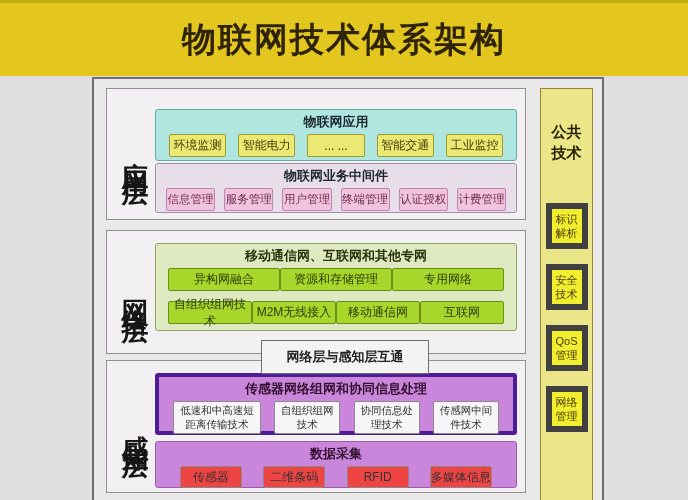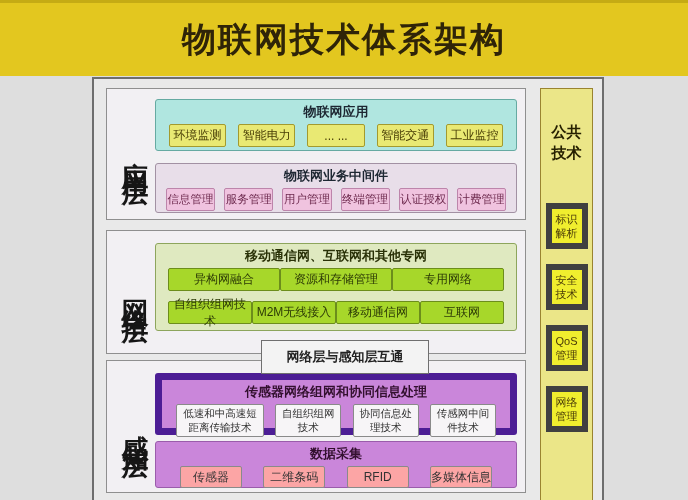--- a/index.html
+++ b/index.html
@@ -44,50 +44,50 @@
     text-align:center;font-size:13px;font-weight:bold;color:#1d2732;
     padding-top:3px;height:17px;line-height:17px;
   }
   .items{display:flex;align-items:stretch;}
   .item{
     display:flex;align-items:center;justify-content:center;
     box-sizing:border-box;border-radius:2px;text-align:center;
     font-size:12px;
   }
   
-  .g-appcyan{top:10px;height:52px;background:#b0e6e0;border:1px solid #66aaa2;}
+  .g-appcyan{top:20px;height:52px;background:#b0e6e0;border:1px solid #66aaa2;}
   .g-appcyan .items{padding:4px 13px 0;gap:12px;}
   .item-yellow{flex:1;height:23px;background:#e9e973;border:1px solid #a39a2e;color:#473c05;}
   .g-mid{top:74px;height:50px;background:#e8dee9;border:1px solid #a291a3;}
   .g-mid .items{padding:4px 10px 0;gap:9px;}
   .item-pink{flex:1;height:23px;background:#f0c3df;border:1px solid #bd85ab;color:#6d2a4e;font-size:11.5px;}
   
   .g-net{top:12px;height:88px;background:#dfe9c0;border:1px solid #8da55c;}
   .g-net .group-title{color:#2a3208;}
   .g-net .items{padding:4px 12px 0;}
   .item-green{flex:1;height:23px;background:#a7d72a;border:1px solid #6c8d1b;color:#2c3a06;}
   
   .interop{
     position:absolute;left:167px;top:261px;width:168px;height:34px;z-index:5;
     background:#f3f3f3;border:1px solid #6f6f6f;box-sizing:border-box;
     display:flex;align-items:center;justify-content:center;
     font-size:13px;font-weight:bold;color:#222;
   }
   
-  .g-per1{top:12px;height:62px;background:#ca86da;border:7px solid #4c1d95;}
+  .g-per1{top:12px;height:62px;background:#ca86da;border:4px solid #4c1d95;}
   .g-per1 .group-title,.g-per2 .group-title{color:#33102f;}
   .g-per1 .items{padding:4px 14px 0;justify-content:space-between;}
   .item-white2{
     flex:0 0 66px;height:33px;background:#f7f5f7;border:1px solid #8a8a8a;color:#333;
     font-size:10.5px;line-height:1.3;word-break:break-all;padding:0 2px;
   }
   .item-white2.wide{flex:0 0 88px;}
   .g-per2{top:80px;height:47px;background:#ca86da;border:1px solid #9a5cab;}
   .g-per2 .items{padding:4px 24px 0;justify-content:space-between;}
-  .item-white1{flex:0 0 62px;height:22px;background:#fca5a5;border:1px solid #8a8a8a;color:#333;}
+  .item-white1{flex:0 0 62px;height:22px;background:#ef4444;border:1px solid #8a8a8a;color:#333;}
   
   .common{
     position:absolute;left:446px;top:9px;width:53px;height:440px;box-sizing:border-box;
     background:#ebe688;border:1px solid #9a8430;
     display:flex;flex-direction:column;align-items:center;
   }
   .common-label{
     margin-top:32px;width:2.2em;text-align:center;
     font-size:15px;font-weight:bold;color:#262000;line-height:1.4;word-break:break-all;
   }

